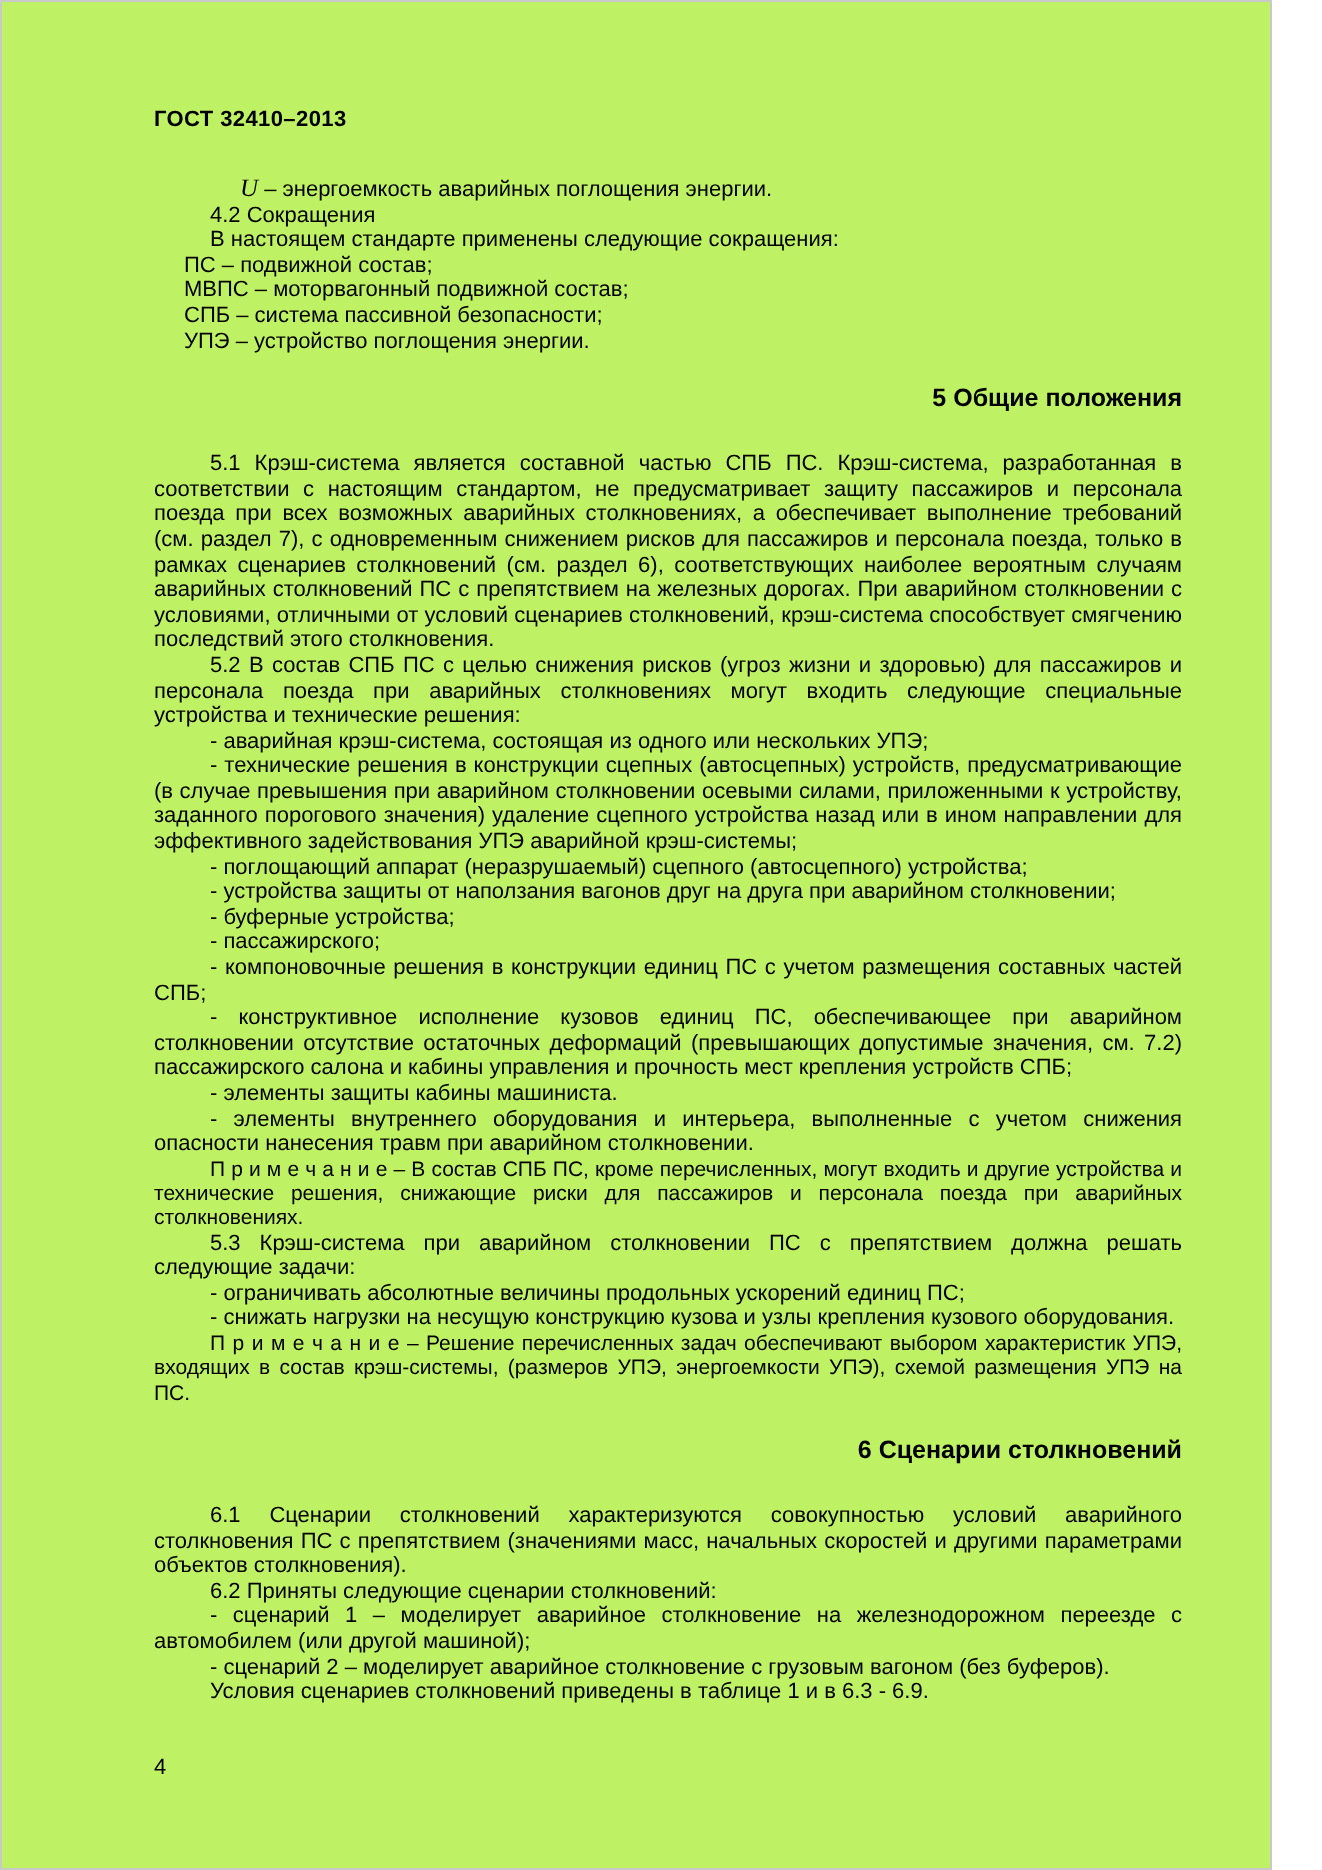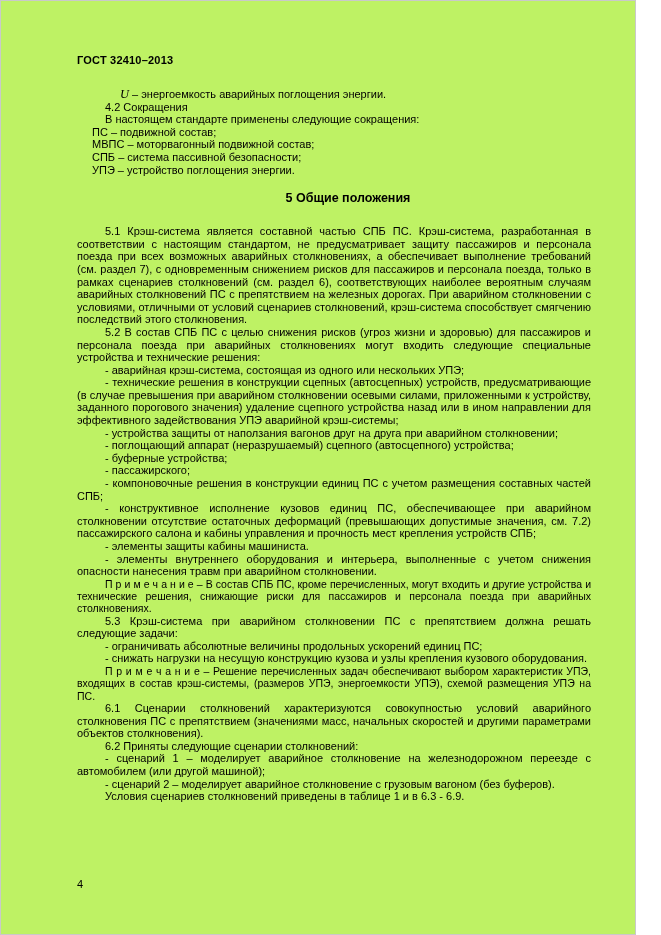--- a/index.html
+++ b/index.html
@@ -51,21 +51,21 @@
     font-family: "Liberation Serif", serif;
     font-style: italic;
     font-size: 12.5px;
   }
   .bold { font-weight: normal; }
   .heading {
     font-size: 12.5px;
     font-weight: bold;
     line-height: 15px;
     text-indent: 28px;
-    text-align: center;
+    text-align: right;
     margin: 15px 0 19px 0;
   }
   .note {
     font-size: 10.5px;
     line-height: 12.3px;
   }
 </style>
 </head>
 <body>
 
@@ -78,33 +78,34 @@
       <div class="block indent">В настоящем стандарте применены следующие сокращения:</div>
       <div class="block abbr">ПС – подвижной состав;</div>
       <div class="block abbr">МВПС – моторвагонный подвижной состав;</div>
       <div class="block abbr">СПБ – система пассивной безопасности;</div>
       <div class="block abbr">УПЭ – устройство поглощения энергии.</div>
       <div class="block heading">5 Общие положения</div>
       <div class="block indent">5.1 Крэш-система является составной частью СПБ ПС. Крэш-система, разработанная в соответствии с настоящим стандартом, не предусматривает защиту пассажиров и персонала поезда при всех возможных аварийных столкновениях, а обеспечивает выполнение требований (см. раздел 7), с одновременным снижением рисков для пассажиров и персонала поезда, только в рамках сценариев столкновений (см. раздел 6), соответствующих наиболее вероятным случаям аварийных столкновений ПС с препятствием на железных дорогах. При аварийном столкновении с условиями, отличными от условий сценариев столкновений, крэш-система способствует смягчению последствий этого столкновения.</div>
       <div class="block indent">5.2 В состав СПБ ПС с целью снижения рисков (угроз жизни и здоровью) для пассажиров и персонала поезда при аварийных столкновениях могут входить следующие специальные устройства и технические решения:</div>
       <div class="block indent">- аварийная крэш-система, состоящая из одного или нескольких УПЭ;</div>
       <div class="block indent">- технические решения в конструкции сцепных (автосцепных) устройств, предусматривающие (в случае превышения при аварийном столкновении осевыми силами, приложенными к устройству, заданного порогового значения) удаление сцепного устройства назад или в ином направлении для эффективного задействования УПЭ аварийной крэш-системы;</div>
+      <div class="block indent">- поглощающий аппарат (неразрушаемый) сцепного (автосцепного) устройства;</div>
       <div class="block indent">- устройства защиты от наползания вагонов друг на друга при аварийном столкновении;</div>
-      <div class="block indent">- поглощающий аппарат (неразрушаемый) сцепного (автосцепного) устройства;</div>
       <div class="block indent">- буферные устройства;</div>
       <div class="block indent">- пассажирского;</div>
       <div class="block indent">- компоновочные решения в конструкции единиц ПС с учетом размещения составных частей СПБ;</div>
       <div class="block indent">- конструктивное исполнение кузовов единиц ПС, обеспечивающее при аварийном столкновении отсутствие остаточных деформаций (превышающих допустимые значения, см. 7.2) пассажирского салона и кабины управления и прочность мест крепления устройств СПБ;</div>
       <div class="block indent">- элементы защиты кабины машиниста.</div>
       <div class="block indent">- элементы внутреннего оборудования и интерьера, выполненные с учетом снижения опасности нанесения травм при аварийном столкновении.</div>
       <div class="block indent note">П р и м е ч а н и е – В состав СПБ ПС, кроме перечисленных, могут входить и другие устройства и технические решения, снижающие риски для пассажиров и персонала поезда при аварийных столкновениях.</div>
       <div class="block indent">5.3  Крэш-система при аварийном столкновении ПС с препятствием должна решать следующие задачи:</div>
       <div class="block indent">- ограничивать абсолютные величины продольных ускорений единиц ПС;</div>
       <div class="block indent">- снижать нагрузки на несущую конструкцию кузова и узлы крепления кузового оборудования.</div>
       <div class="block indent note">П р и м е ч а н и е – Решение перечисленных задач обеспечивают выбором характеристик УПЭ, входящих в состав крэш-системы, (размеров УПЭ, энергоемкости УПЭ), схемой размещения УПЭ на ПС.</div>
+      <div class="block heading">6 Сценарии столкновений</div>
       <div class="block indent">6.1 Сценарии столкновений характеризуются совокупностью условий аварийного столкновения ПС с препятствием (значениями масс, начальных скоростей и другими параметрами объектов столкновения).</div>
       <div class="block indent">6.2 Приняты следующие сценарии столкновений:</div>
       <div class="block indent">- сценарий 1 – моделирует аварийное столкновение на железнодорожном переезде с автомобилем (или другой машиной);</div>
       <div class="block indent">- сценарий 2 – моделирует аварийное столкновение с грузовым вагоном (без буферов).</div>
       <div class="block indent">Условия сценариев столкновений приведены в таблице 1 и в 6.3 - 6.9.</div>
     </div>
 
   <div class="doc-footer">4</div>
 </div>
 

